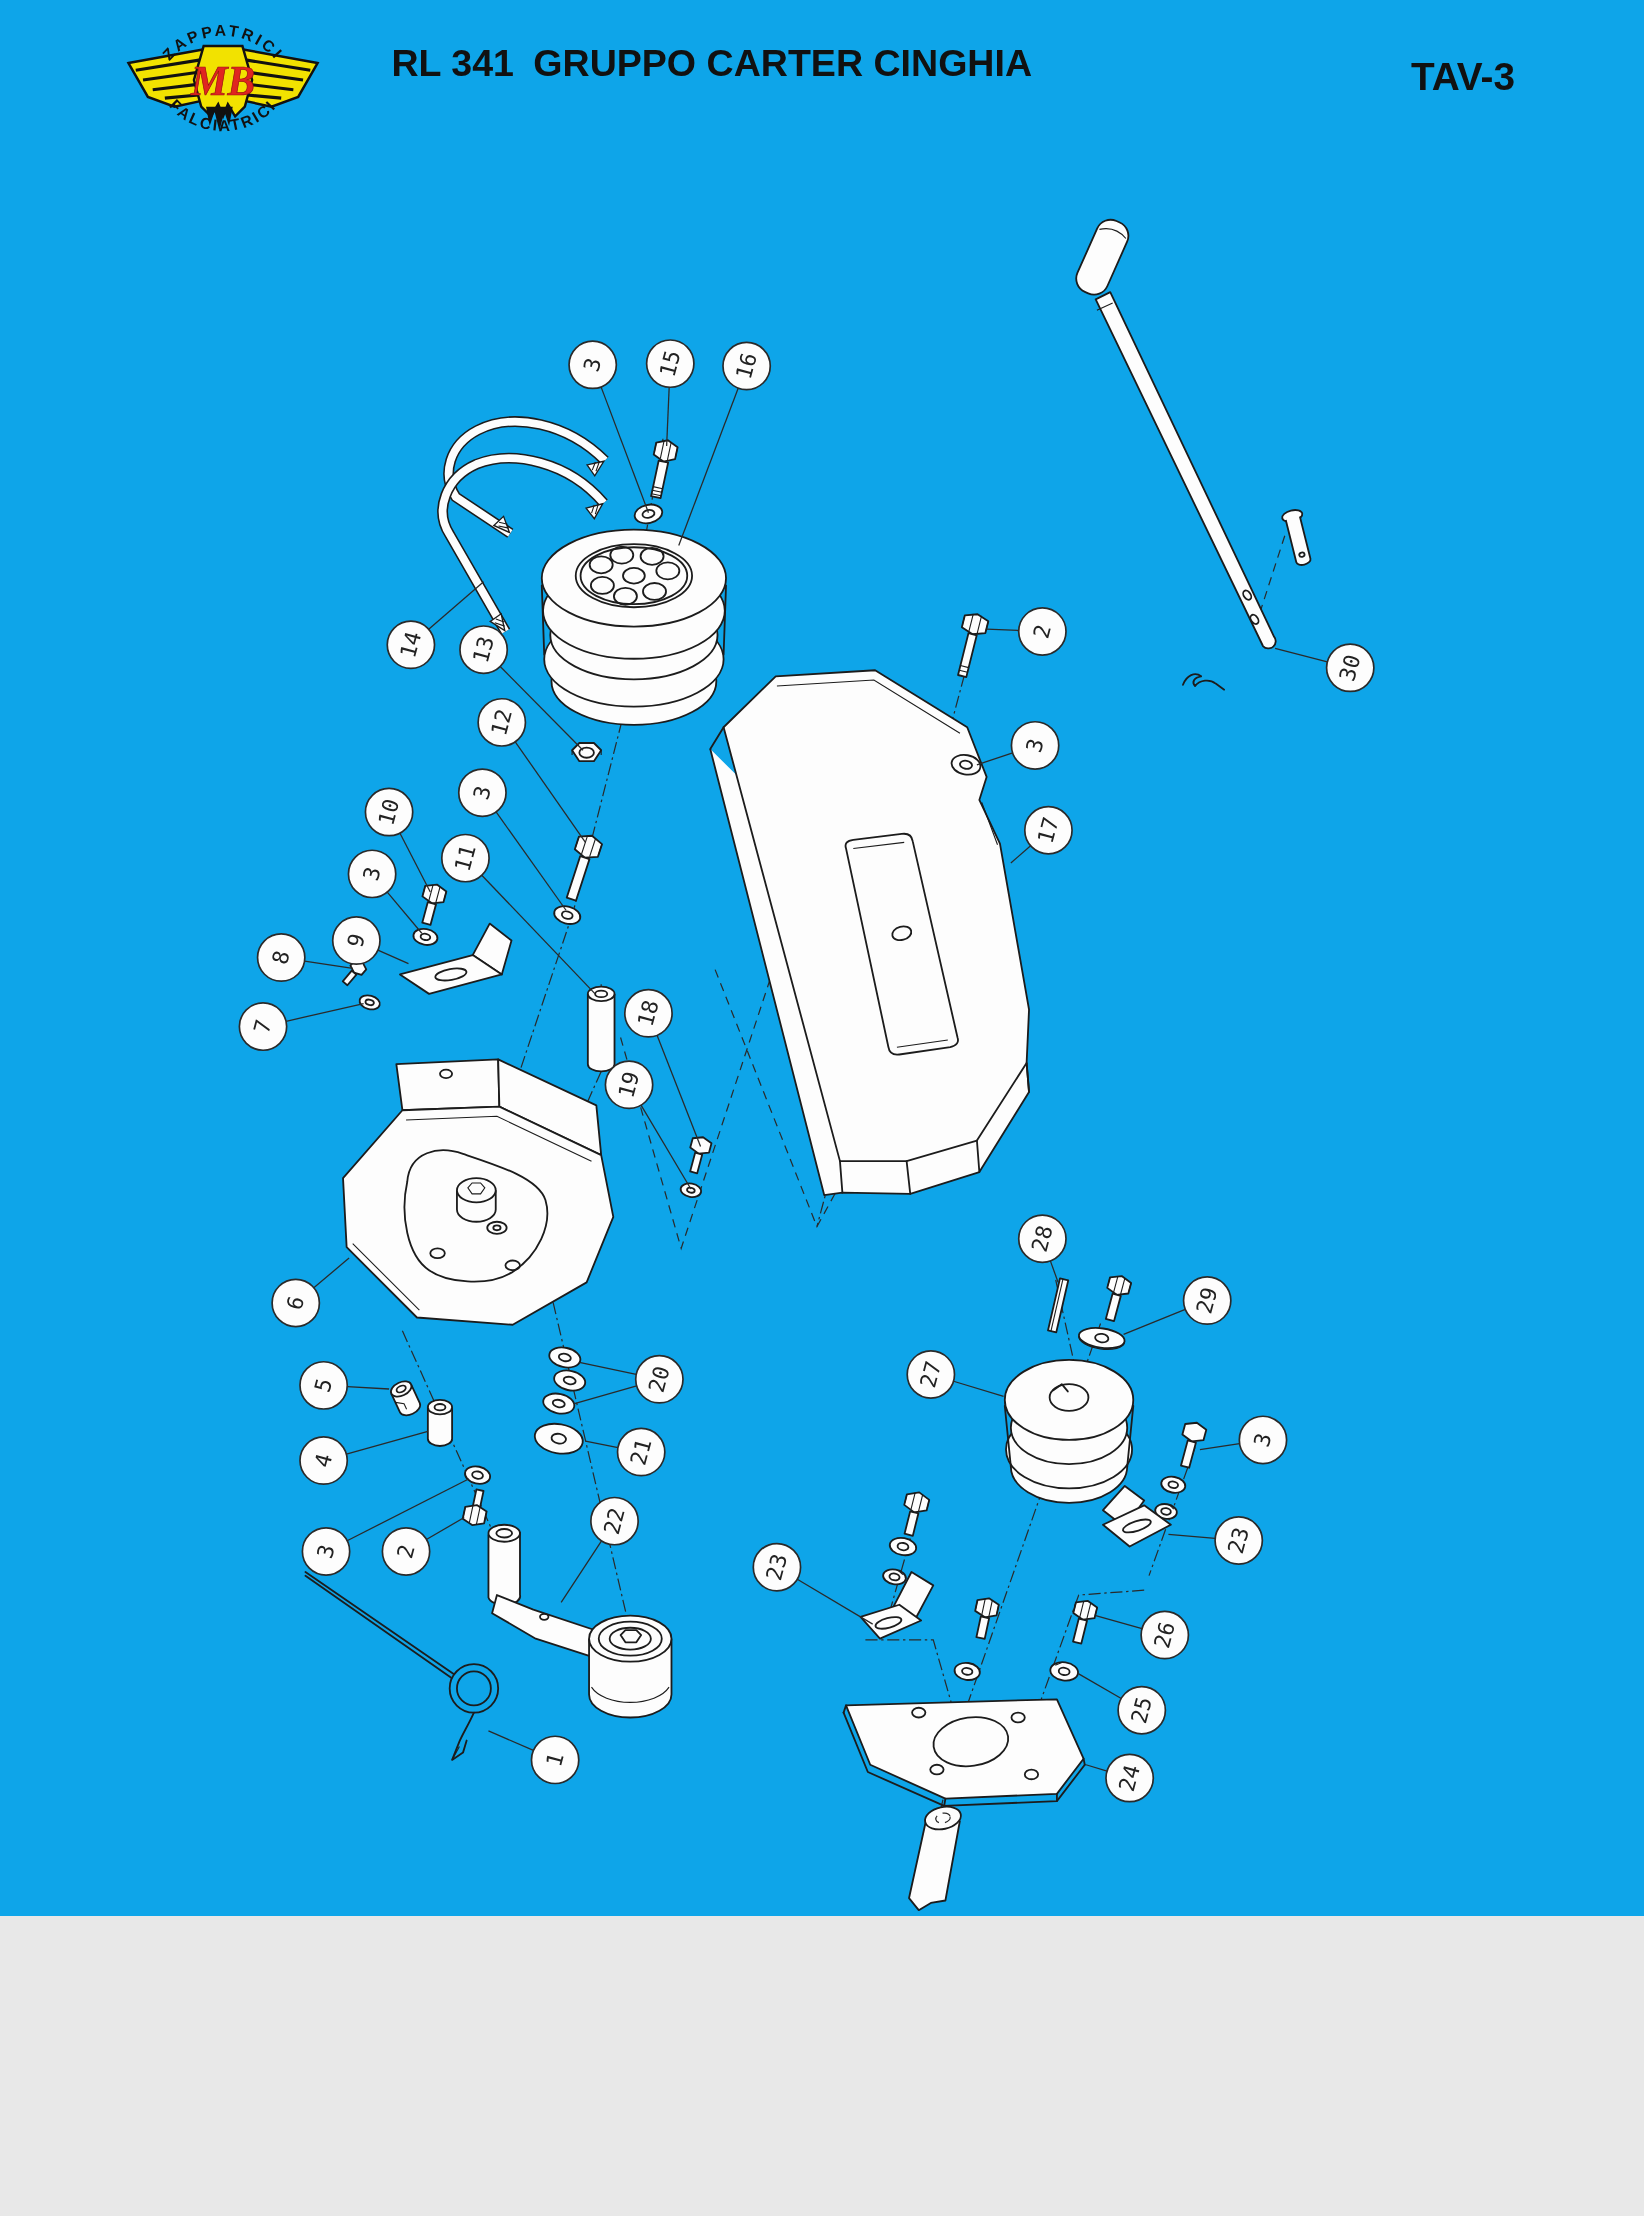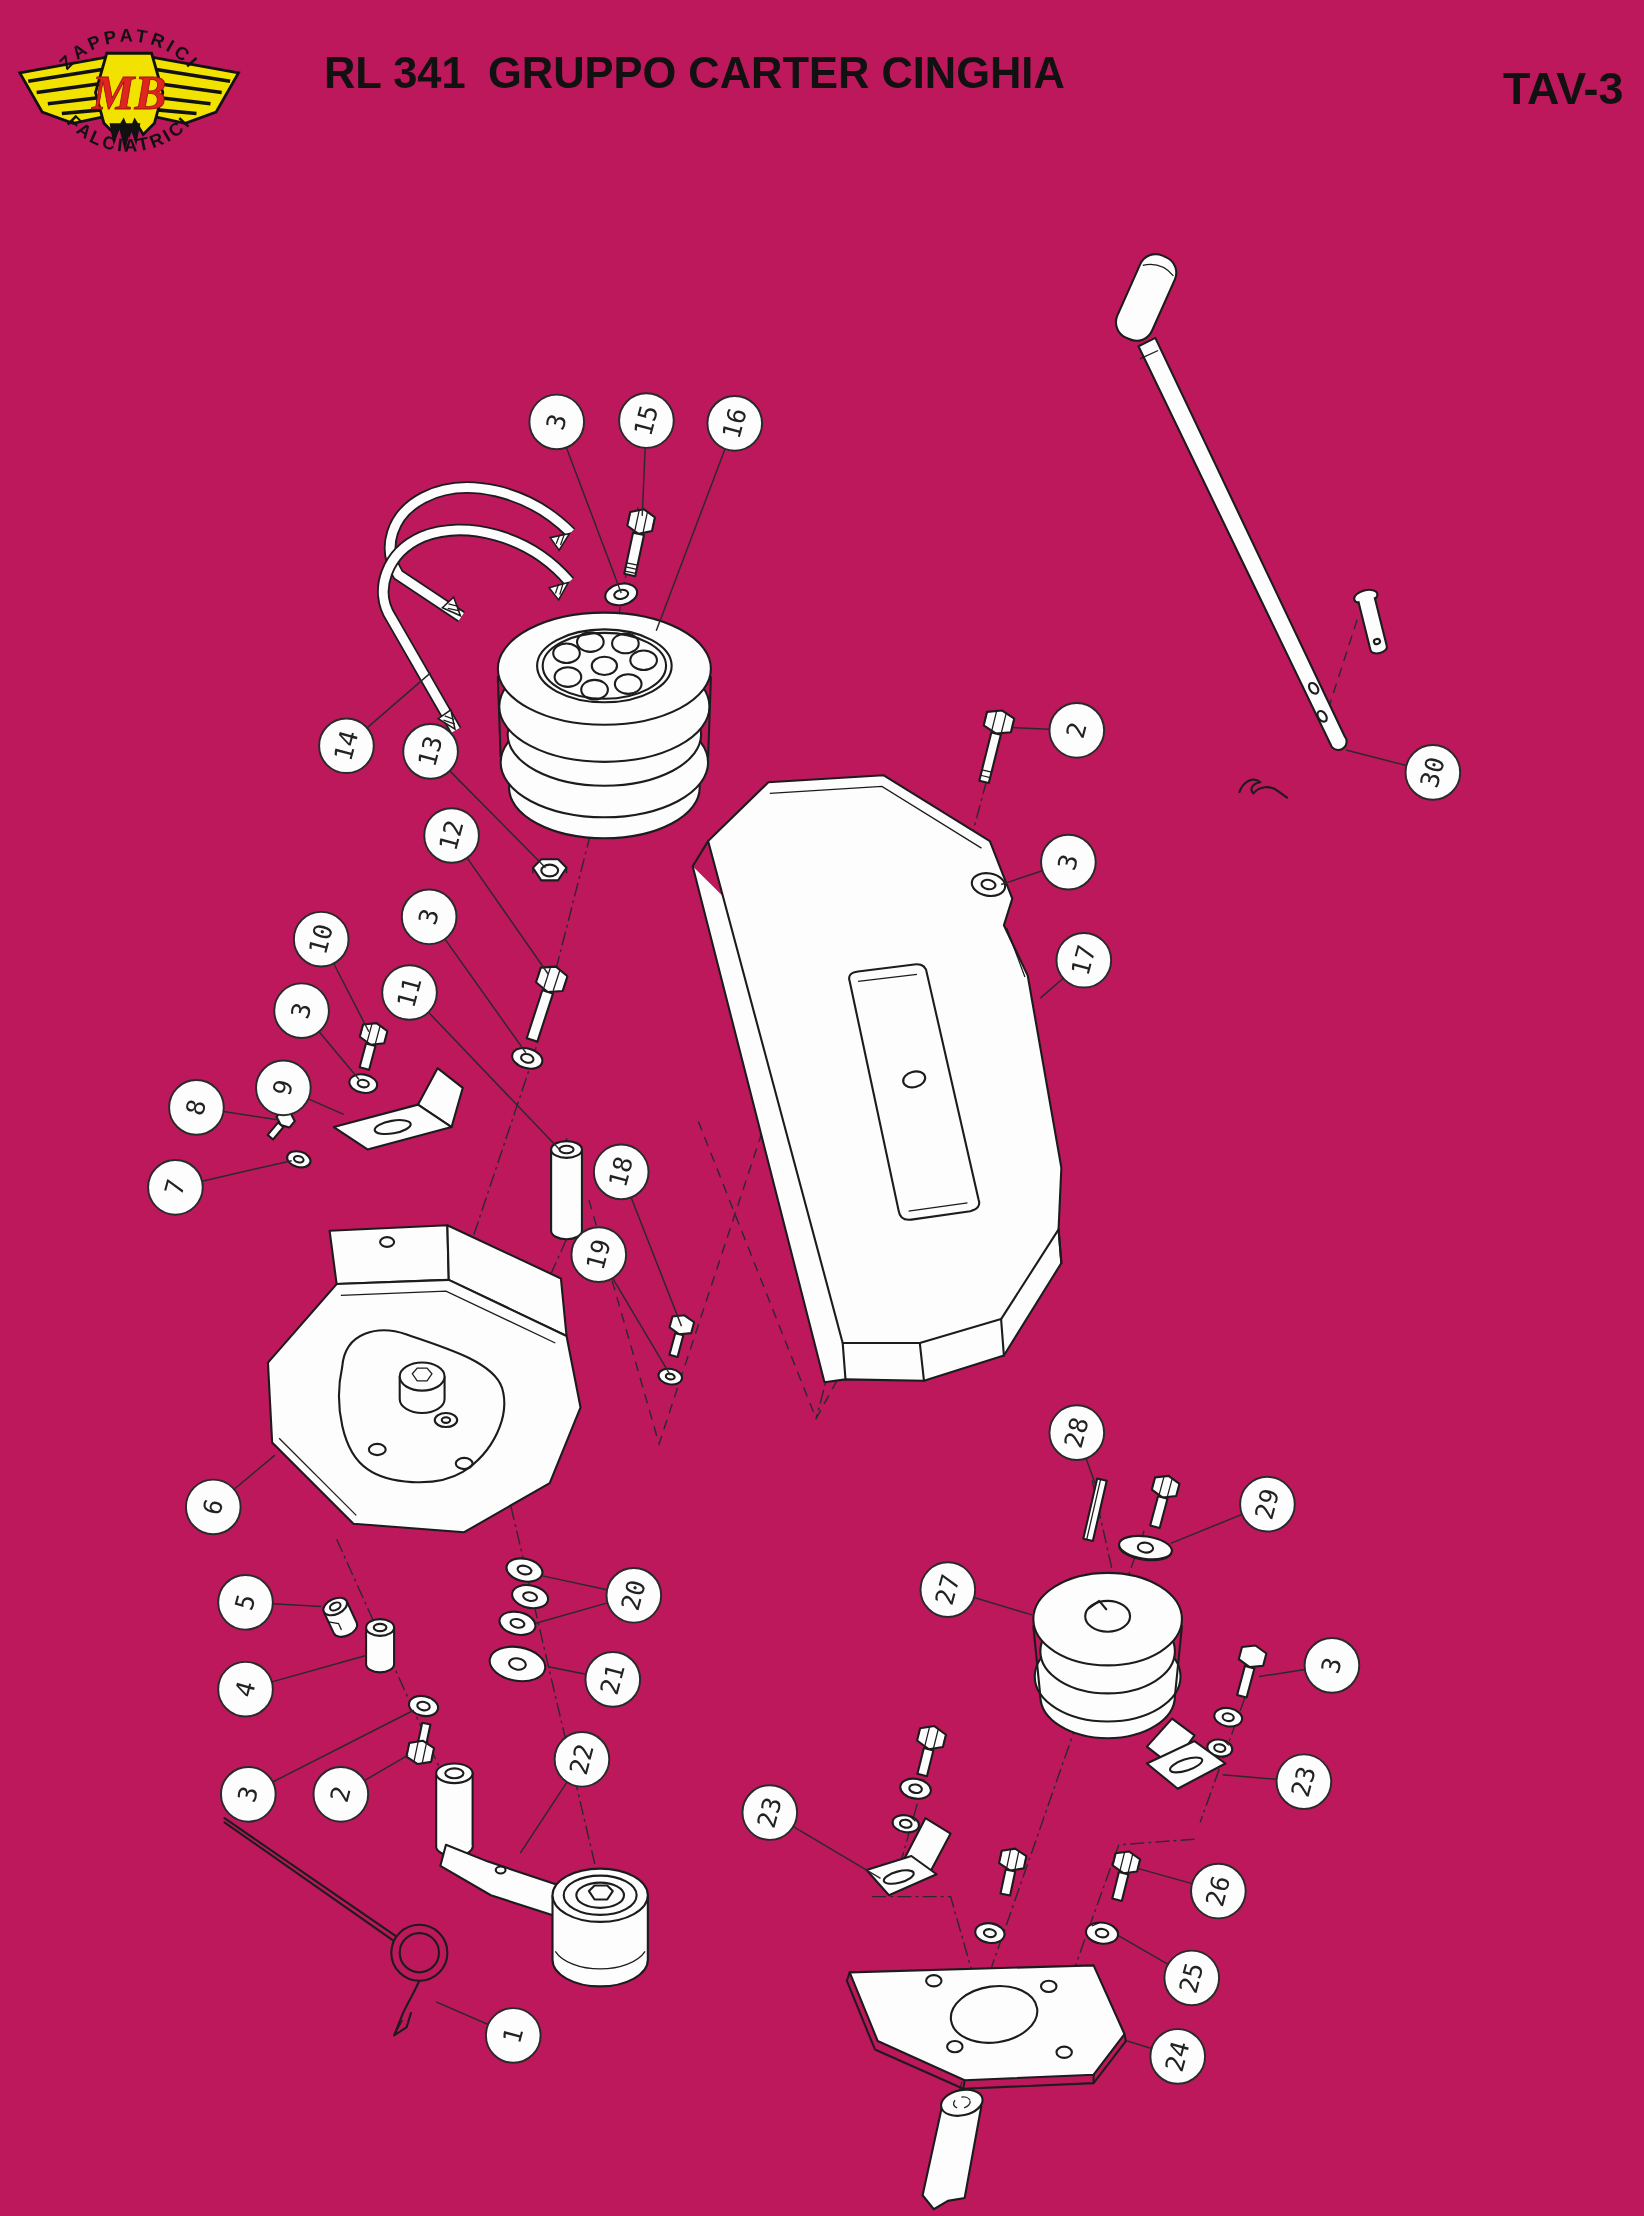--- a/index.html
+++ b/index.html
@@ -1,16 +1,16 @@
 <!DOCTYPE html>
 <html style="font-size:9px"><head>
 <meta charset="utf-8">
 <style>
   html,body{margin:0;padding:0;background:#e8e8e8;}
-  .page{width:1645px;height:2216px;background:#be185d;position:relative;overflow:hidden;
+  .page{width:1645px;height:1916px;background:#0ea5e9;position:relative;overflow:hidden;
         font-family:"Liberation Sans",sans-serif;}
   svg{position:absolute;left:0;top:0;width:100%;height:100%;}
   .ttl{font-family:"Liberation Sans",sans-serif;font-weight:bold;fill:#111;}
   .part{stroke:#1c1c1c;stroke-width:1.5;fill:none;stroke-linejoin:round;stroke-linecap:round;}
   .partf{stroke:#1c1c1c;stroke-width:1.5;fill:#fdfdfd;stroke-linejoin:round;}
   .thin{stroke:#1c1c1c;stroke-width:0.9;fill:none;}
   .dash{stroke:#2a2a2a;stroke-width:1;fill:none;stroke-dasharray:10 3 2 3;}
   .dash2{stroke:#2a2a2a;stroke-width:1;fill:none;stroke-dasharray:7 5;}
   .leader{stroke:#2a2a2a;stroke-width:1.05;fill:none;}
   .balloon{fill:#fdfdfd;stroke:#2a2a2a;stroke-width:1.4;}

